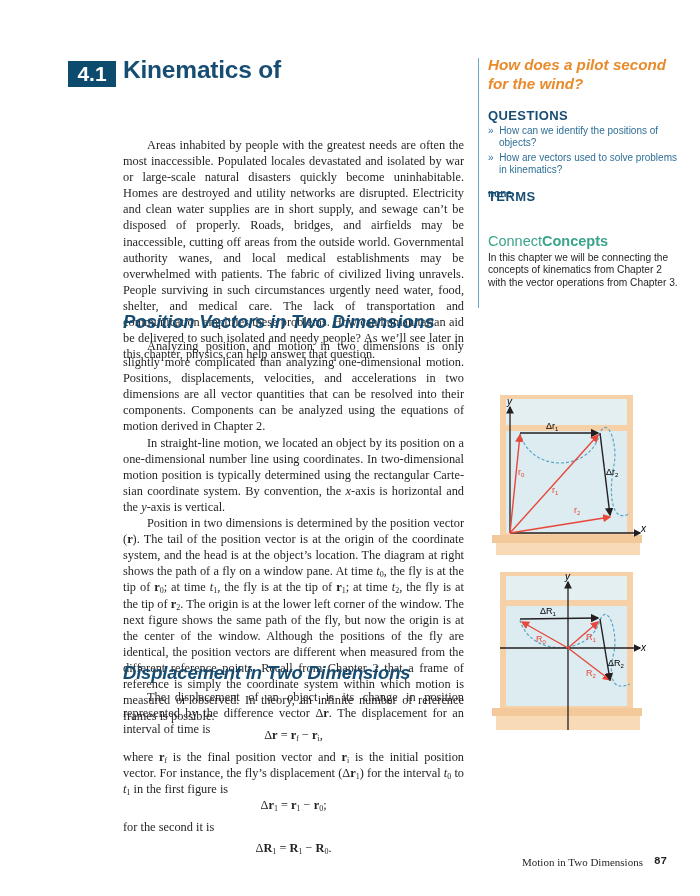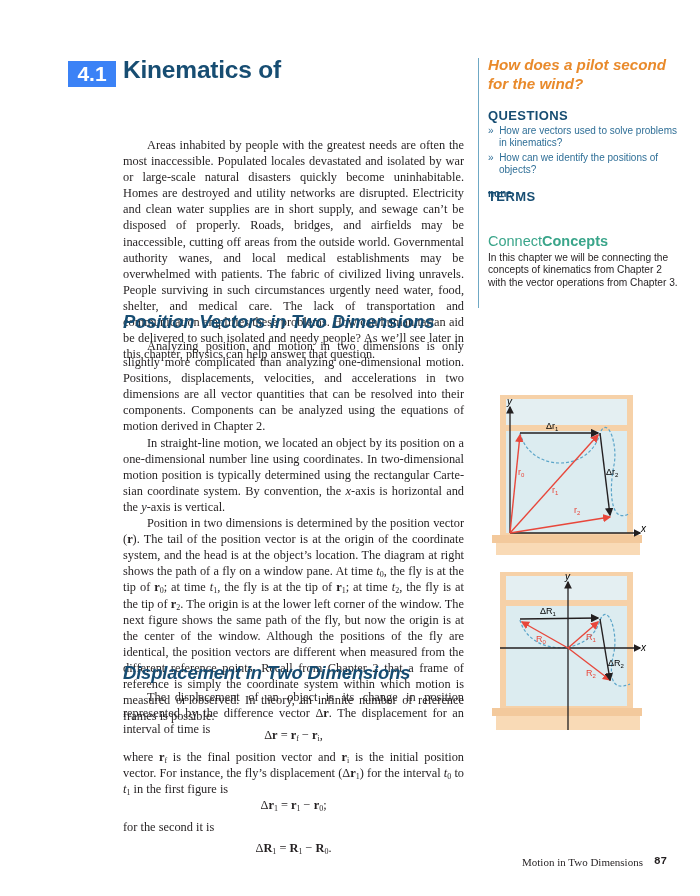--- a/index.html
+++ b/index.html
@@ -1,17 +1,17 @@
 <!DOCTYPE html>
 <html><head>
 <meta charset="utf-8">
 <style>
   html, body { margin: 0; padding: 0; }
   body { width: 700px; height: 896px; background: #ffffff; position: relative; overflow: hidden; font-family: "Liberation Serif", serif; color: #231f20; }
-  .badge { position: absolute; left: 68px; top: 61px; width: 48px; height: 26px; background: #3b82f6; color: #fff; font-family: "Liberation Sans", sans-serif; font-weight: bold; font-size: 21px; line-height: 26px; text-align: center; }
+  .badge { position: absolute; left: 68px; top: 61px; width: 48px; height: 26px; background: #0c4a6e; color: #fff; font-family: "Liberation Sans", sans-serif; font-weight: bold; font-size: 21px; line-height: 26px; text-align: center; }
   .title { position: absolute; left: 123px; top: 56px; font-family: "Liberation Sans", sans-serif; font-weight: bold; font-size: 24.5px; line-height: 28px; color: #174d72; letter-spacing: -0.2px; }
   .body-col { position: absolute; left: 123px; width: 341px; font-size: 12.35px; line-height: 16.1px; text-align: justify; }
   .body-col p { margin: 0; text-indent: 24px; }
   .body-col p.noindent { text-indent: 0; }
   .h2 { position: absolute; left: 123px; font-family: "Liberation Sans", sans-serif; font-weight: bold; font-size: 18.5px; color: #174d72; letter-spacing: -0.2px; font-style: italic; }
   .eq { position: absolute; left: 123px; width: 341px; text-align: center; font-size: 12.35px; }
   sub { font-size: 8px; vertical-align: -2px; line-height: 0; }
   .sidebar { position: absolute; left: 478px; top: 58px; width: 1px; height: 250px; background: #6fa8c4; }
   .side { position: absolute; left: 488px; width: 190px; font-family: "Liberation Sans", sans-serif; }
   .side-q { top: 56px; font-style: italic; font-weight: bold; color: #e98a2b; font-size: 15.2px; line-height: 18.5px; }
@@ -58,22 +58,22 @@
 <div class="eq" style="top:798px;">Δ<b>r</b><sub>1</sub> = <b>r</b><sub>1</sub> − <b>r</b><sub>0</sub>;</div>
 <div class="body-col" style="top:819px;">
   <p class="noindent">for the second it is</p>
 </div>
 <div class="eq" style="top:841px;">Δ<b>R</b><sub>1</sub> = <b>R</b><sub>1</sub> − <b>R</b><sub>0</sub>.</div>
 
 <div class="sidebar"></div>
 <div class="side side-q">How does a pilot second for the wind?</div>
 <div class="side side-h" style="top:108px;">QUESTIONS</div>
 <div class="side side-list" style="top:125px;">
+  <div><span>»</span>&nbsp; <span>How can we identify the positions of objects?</span></div>
   <div><span>»</span>&nbsp; <span>How are vectors used to solve problems in kinematics?</span></div>
-  <div><span>»</span>&nbsp; <span>How can we identify the positions of objects?</span></div>
 </div>
 <div class="side side-h" style="top:189px;">TERMS</div>
 <div class="side side-terms" style="top:188px;">none</div>
 <div class="side cc-title" style="top:233px;"><span>Connect</span><b>Concepts</b></div>
 <div class="side cc-text" style="top:252px;">In this chapter we will be connecting the concepts of kinematics from Chapter 2 with the vector operations from Chapter 3.</div>
 
 <svg class="fig" style="left:490px; top:395px;" width="160" height="160" viewBox="0 0 160 160">
   <defs>
     <marker id="ah-red" markerWidth="6" markerHeight="6" refX="5" refY="3" orient="auto">
         <path d="M0,0 L6,3 L0,6 Z" fill="#e8473b"></path>

